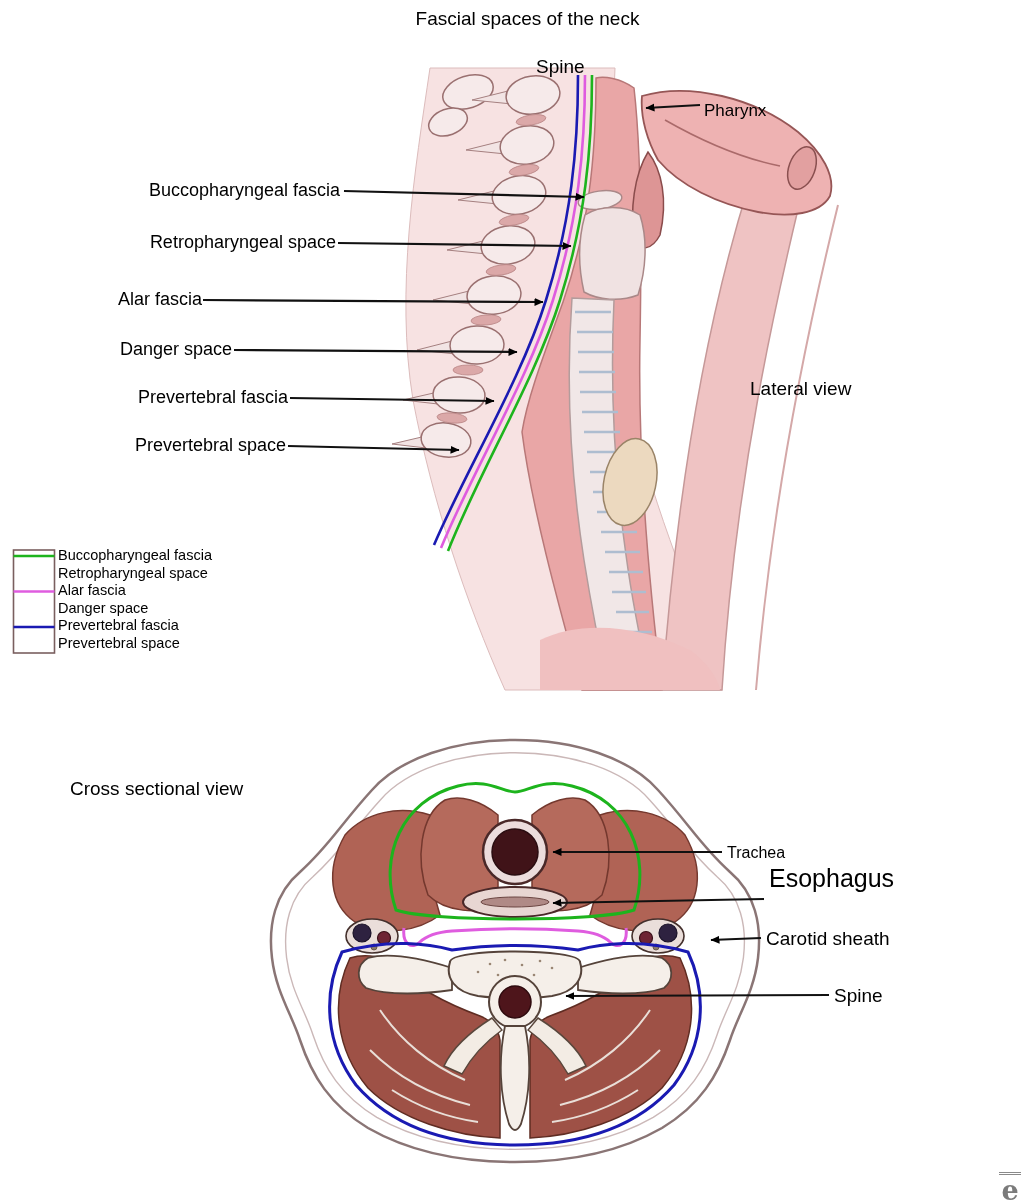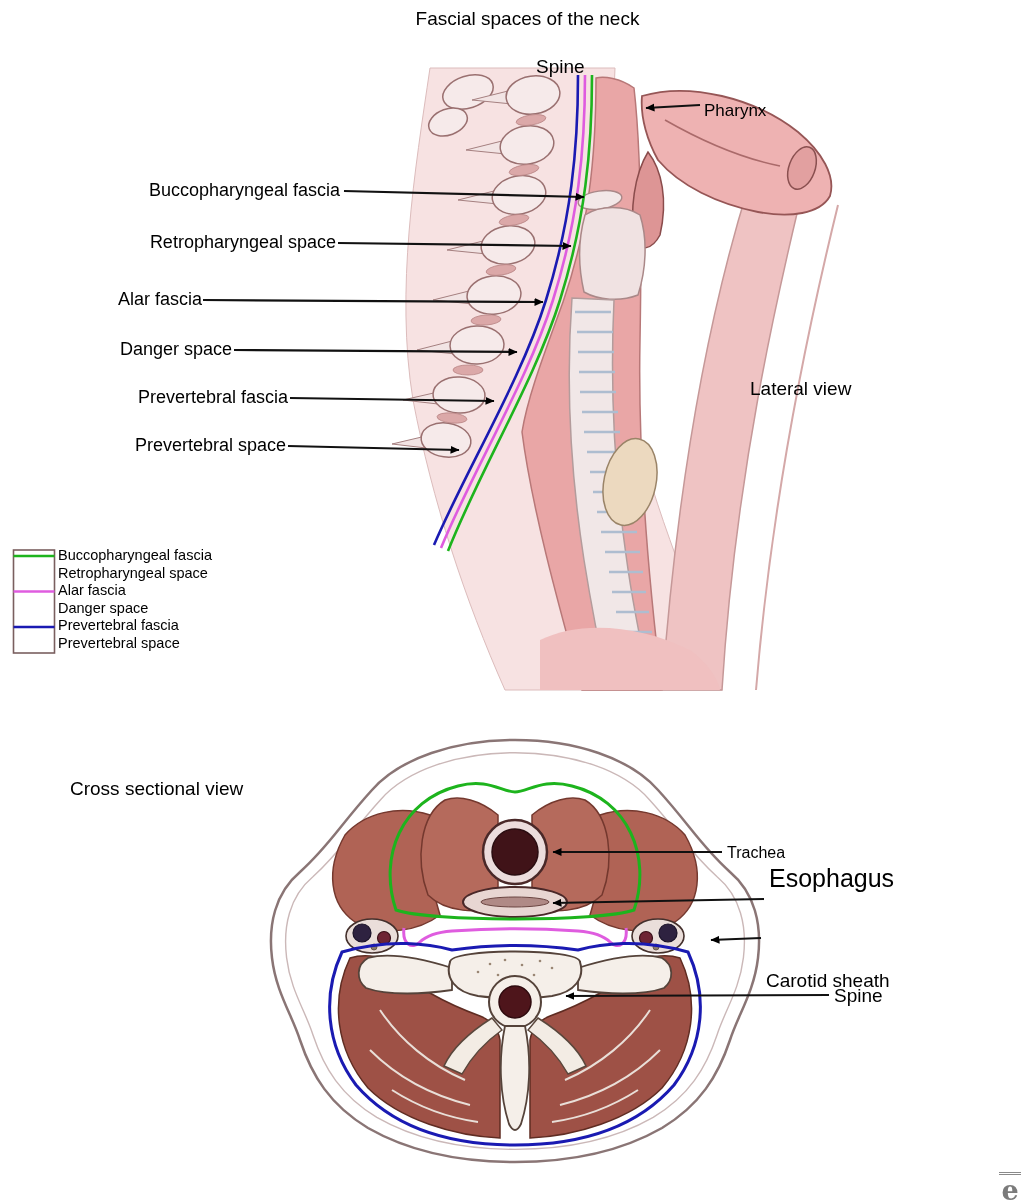--- a/index.html
+++ b/index.html
@@ -16,21 +16,21 @@
   #lbl-bucco{left:60px;top:180px;width:280px;}
   #lbl-retro{left:60px;top:232px;width:276px;}
   #lbl-alar{left:60px;top:289px;width:142px;}
   #lbl-danger{left:60px;top:339px;width:172px;}
   #lbl-prevf{left:60px;top:387px;width:228px;}
   #lbl-prevs{left:60px;top:435px;width:226px;}
   #lbl-lateral-view{left:750px;top:378px;font-size:19px;}
   #lbl-cross-view{left:70px;top:778px;font-size:19px;}
   #lbl-trachea{left:727px;top:842px;font-size:16px;}
   #lbl-esoph{left:769px;top:868px;font-size:25px;}
-  #lbl-carotid{left:766px;top:928px;font-size:19px;margin-top:42px;}
+  #lbl-carotid{left:766px;top:928px;font-size:19px;}
   #lbl-spine-cross{left:834px;top:985px;font-size:19px;}
   #legend{position:absolute;left:12px;top:546px;width:260px;height:118px;}
   #legend-swatch{position:absolute;left:0;top:0;}
   #legend-labels{position:absolute;left:46px;top:1px;}
   .legend-row{font-size:14.5px;line-height:17.6px;white-space:nowrap;}
   #watermark{position:absolute;left:999px;top:1172px;font-size:27px;font-weight:bold;
     color:#7b7b7b;font-family:"DejaVu Serif",serif;border-top:3px double #8a8a8a;padding-top:0px;width:22px;text-align:center;}
 </style>
 </head>
 <body>

